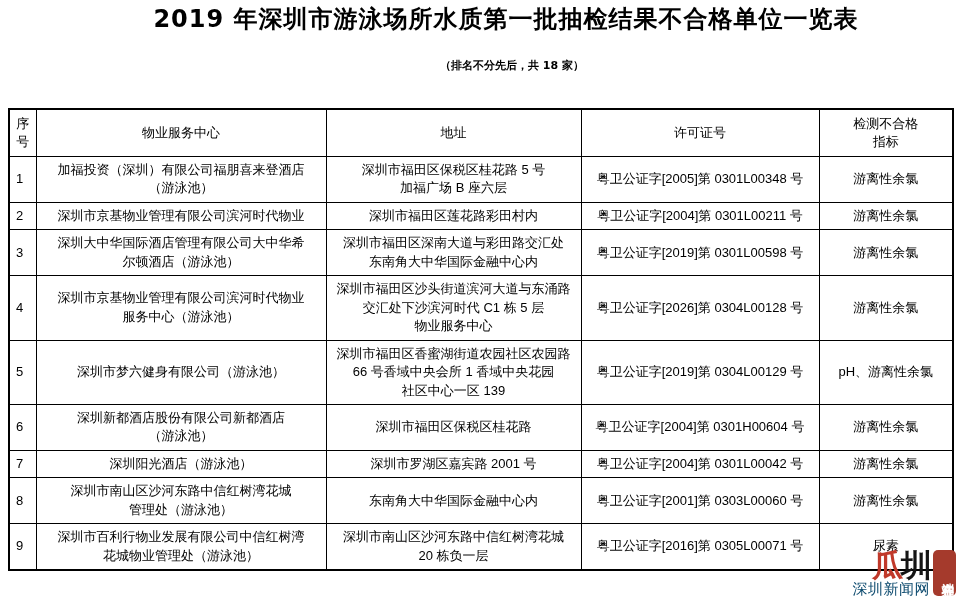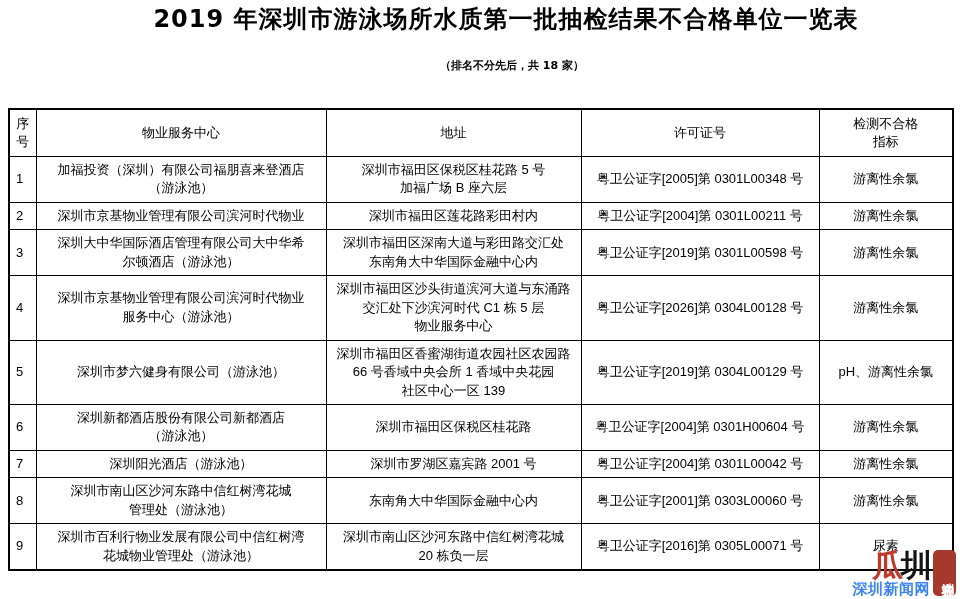--- a/index.html
+++ b/index.html
@@ -68,24 +68,24 @@
     font-family: "DejaVu Sans", sans-serif;
     font-weight: bold;
     font-size: 31px;
     line-height: 1;
     letter-spacing: -2px;
   }
   .g-red   { color: #c0392a; }
   .g-black { color: #141414; }
   .logo-text {
     font-family: "DejaVu Sans", sans-serif;
-    font-weight: bold;
+    font-weight: normal;
     font-size: 15px;
     line-height: 1.1;
-    color: #3b82f6;
+    color: #0c4a6e;
     letter-spacing: 0.5px;
   }
   .logo-badge {
     background: #a53a2c;
     color: #fff;
     border-radius: 5px;
     width: 21px;
     padding: 3px 1px;
     font-size: 12.5px;
     line-height: 1.15;

